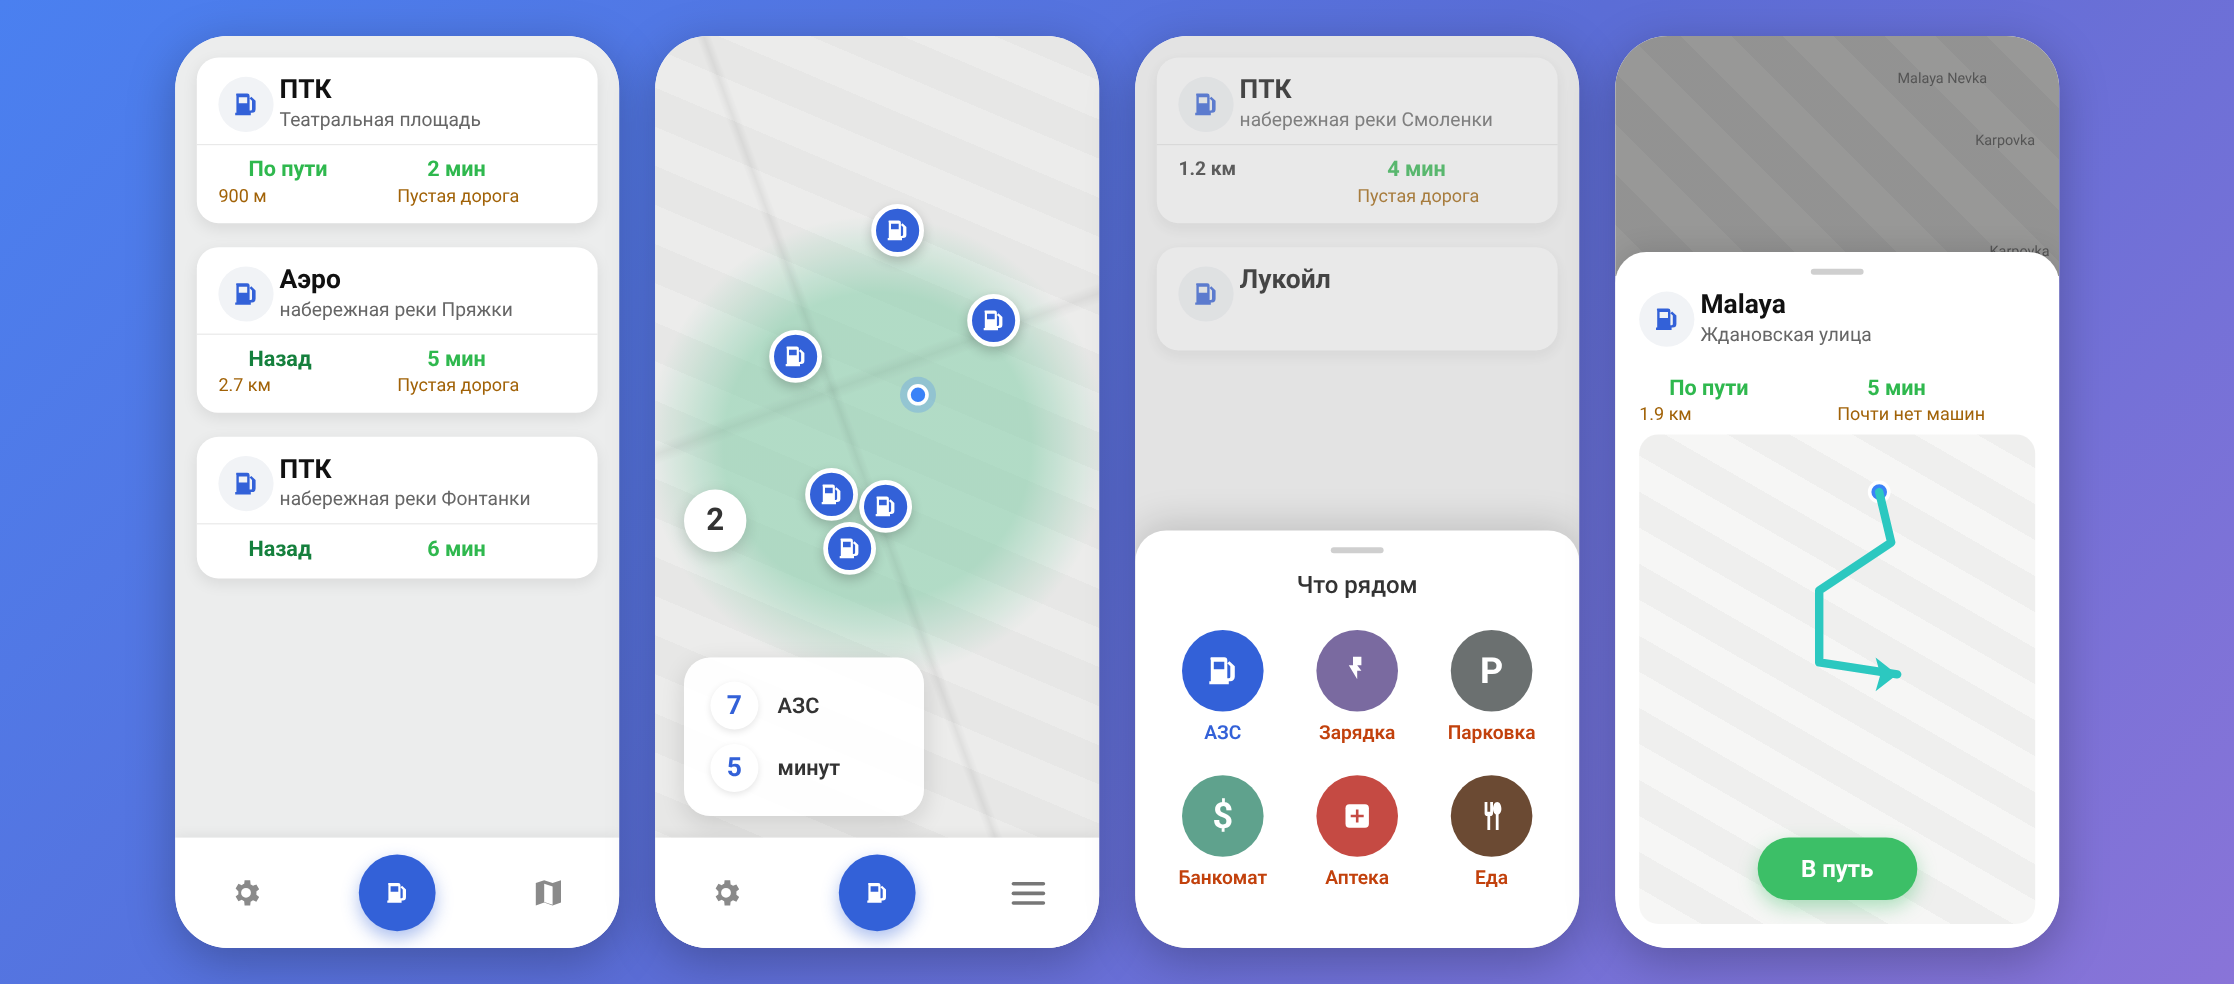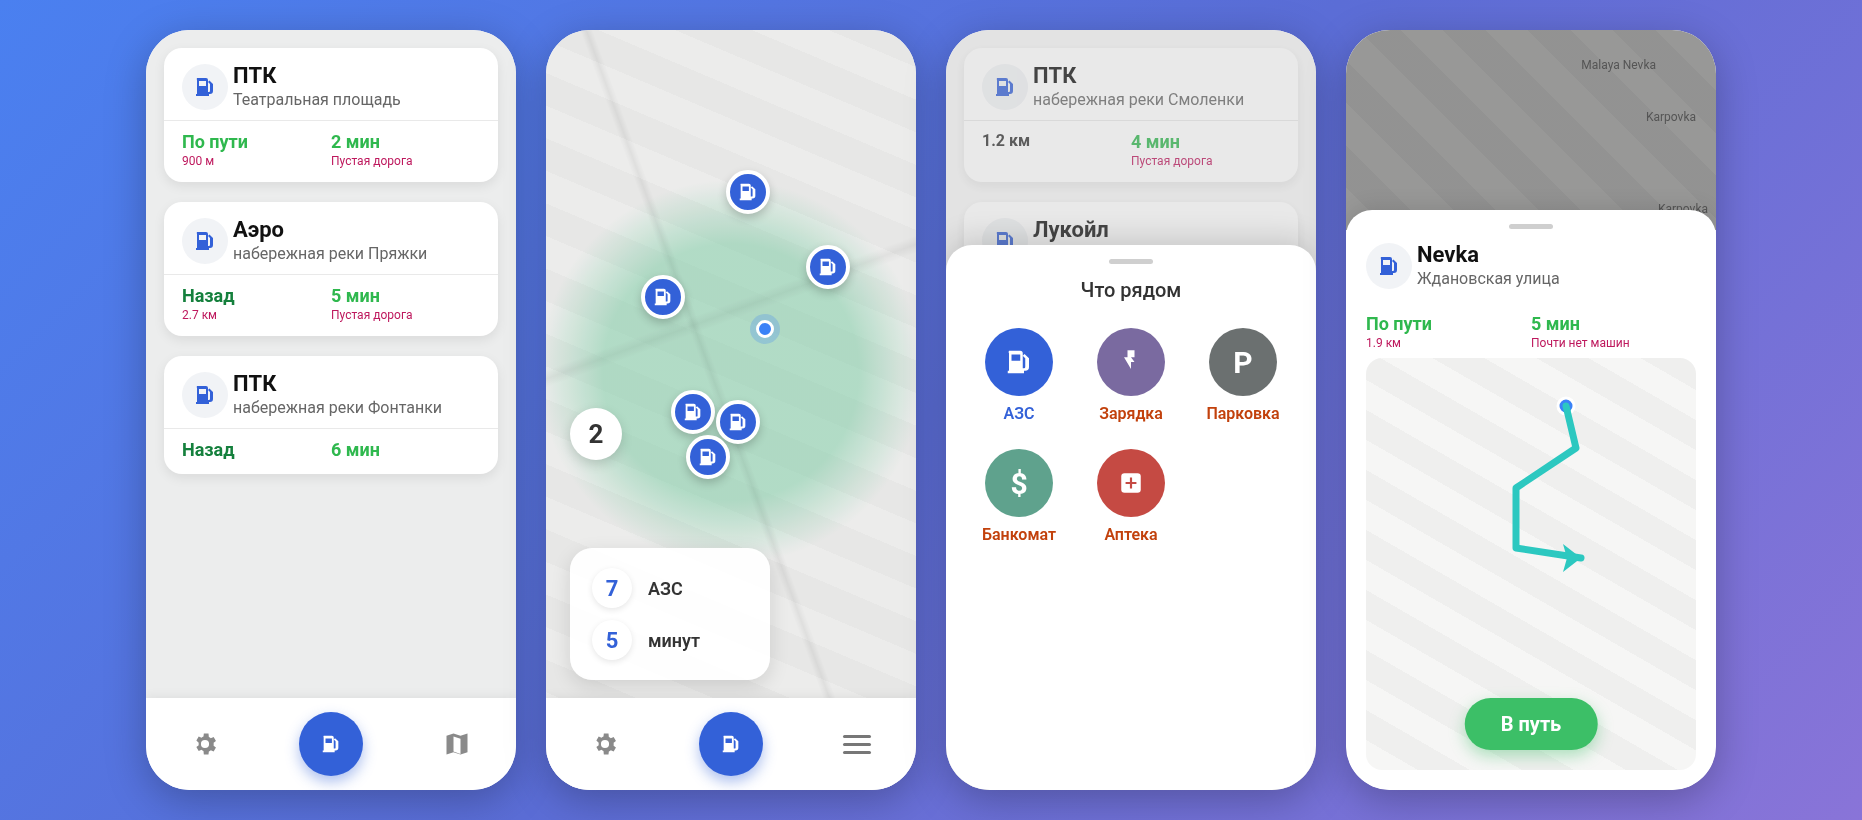--- a/index.html
+++ b/index.html
@@ -34,22 +34,22 @@
   .card-head { display:flex; align-items:flex-start; gap:5px; margin-bottom:10px;}
   .pump-badge {
     width:46px; height:46px; border-radius:50%; background:#f1f3f6;
     display:flex; align-items:center; justify-content:center; flex-shrink:0;
   }
   .card-title { font-size:22px; font-weight:700; color:#111; line-height:1.1; }
   .card-sub { font-size:16px; color:#666; margin-top:2px; }
   .divider { height:1px; background:#e9e9e9; margin:8px -18px 10px -18px; }
   .card-row { display:flex; }
   .card-col { flex:1; }
-  .metric1 { font-size:18px; font-weight:700; }
-  .metric2 { font-size:12px; color:#be185d; margin-top:2px; }
+  .metric1 { font-size:18px; font-weight:700;margin-left:25px; }
+  .metric2 { font-size:15px; color:#a16207; margin-top:2px; }
   .green { color:#2fb84e; }
   .orange { color:#15803d; }
 
   
   .nav {
     position:absolute; bottom:0; left:0; right:0; height:92px;
     background:#fff; display:flex; align-items:center; justify-content:space-around;
     box-shadow:0 -2px 10px rgba(0,0,0,0.06);
   }
   .nav-btn { width:48px; height:48px; display:flex; align-items:center; justify-content:center; }
@@ -105,21 +105,21 @@
     font-size:26px; font-weight:700; color:#333;
   }
   .chip-label{ font-size:18px; font-weight:600; color:#333;}
 
   
   .s3-top{ height:100%; background:#e3e3e3; position:relative;}
   .dim-card{ filter:brightness(0.92); opacity:0.75; }
   .s3-cards{ padding:18px 18px 0 18px;}
   .dist-big{ font-size:16px; font-weight:700; color:#333;}
   .sheet{
-    position:absolute; left:0; right:0; bottom:0; height:545px;
+    position:absolute; left:0; right:0; bottom:0; height:348px;
     background:#fff; border-radius:26px 26px 44px 44px;
     box-shadow:0 -6px 30px rgba(0,0,0,0.15);
     padding:14px 20px 24px 20px;
   }
   .handle{ width:44px; height:5px; background:#cfcfcf; border-radius:3px; margin:0 auto 14px auto;}
   .sheet-title{ text-align:center; font-size:20px; font-weight:500; color:#333; margin-bottom:18px;}
   .grid{ display:grid; grid-template-columns:repeat(3,1fr); gap:10px 6px;}
   .cat{ display:flex; flex-direction:column; align-items:center; gap:8px; padding:8px 0;}
   .cat-ico{
     width:68px; height:68px; border-radius:50%;
@@ -413,20 +413,28 @@
               <div class="cat-label">Банкомат</div>
             </div>
             <div class="cat">
               <div class="cat-ico" style="background:#c54a43">
                 <svg width="26" height="26" viewBox="0 0 24 24" fill="#fff">
                   <rect x="3" y="3" width="18" height="18" rx="3" fill="#fff"></rect>
                   <path d="M11 7h2v4h4v2h-4v4h-2v-4H7v-2h4z" fill="#c54a43"></path>
                 </svg>
               </div>
               <div class="cat-label">Аптека</div>
+            </div>
+            <div class="cat">
+              <div class="cat-ico" style="background:#6b4a33">
+                <svg width="28" height="28" viewBox="0 0 24 24" fill="#fff">
+                  <path d="M7 2v8a2 2 0 0 0 2 2v10h2V12a2 2 0 0 0 2-2V2h-2v7H9V2H7zm9 0c-1.7 0-3 2-3 5 0 2 1 3.5 2 4v11h2V11c1-.5 2-2 2-4 0-3-1.3-5-3-5z"></path>
+                </svg>
+              </div>
+              <div class="cat-label">Еда</div>
             </div>
           </div>
       </div>
     </div>
   </div>
 </div>
 
 <div class="phone">
   <div class="phone-inner">
     <div class="s4-map-top">
@@ -436,21 +444,21 @@
     </div>
     <div class="s4-body">
       <div class="handle"></div>
       <div class="card-head">
         <div class="pump-badge">
           <svg class="pump-svg" viewBox="0 0 24 24" fill="#3361d8">
               <use href="#pump"></use>
             </svg>
         </div>
         <div>
-          <div class="card-title">Nevka</div>
+          <div class="card-title">Malaya</div>
           <div class="card-sub">Ждановская улица</div>
         </div>
       </div>
       <div class="card-row" style="margin-top:14px">
         <div class="card-col">
           <div class="metric1 green">По пути</div>
           <div class="metric2">1.9 км</div>
         </div>
         <div class="card-col">
           <div class="metric1 green">5 мин</div>

